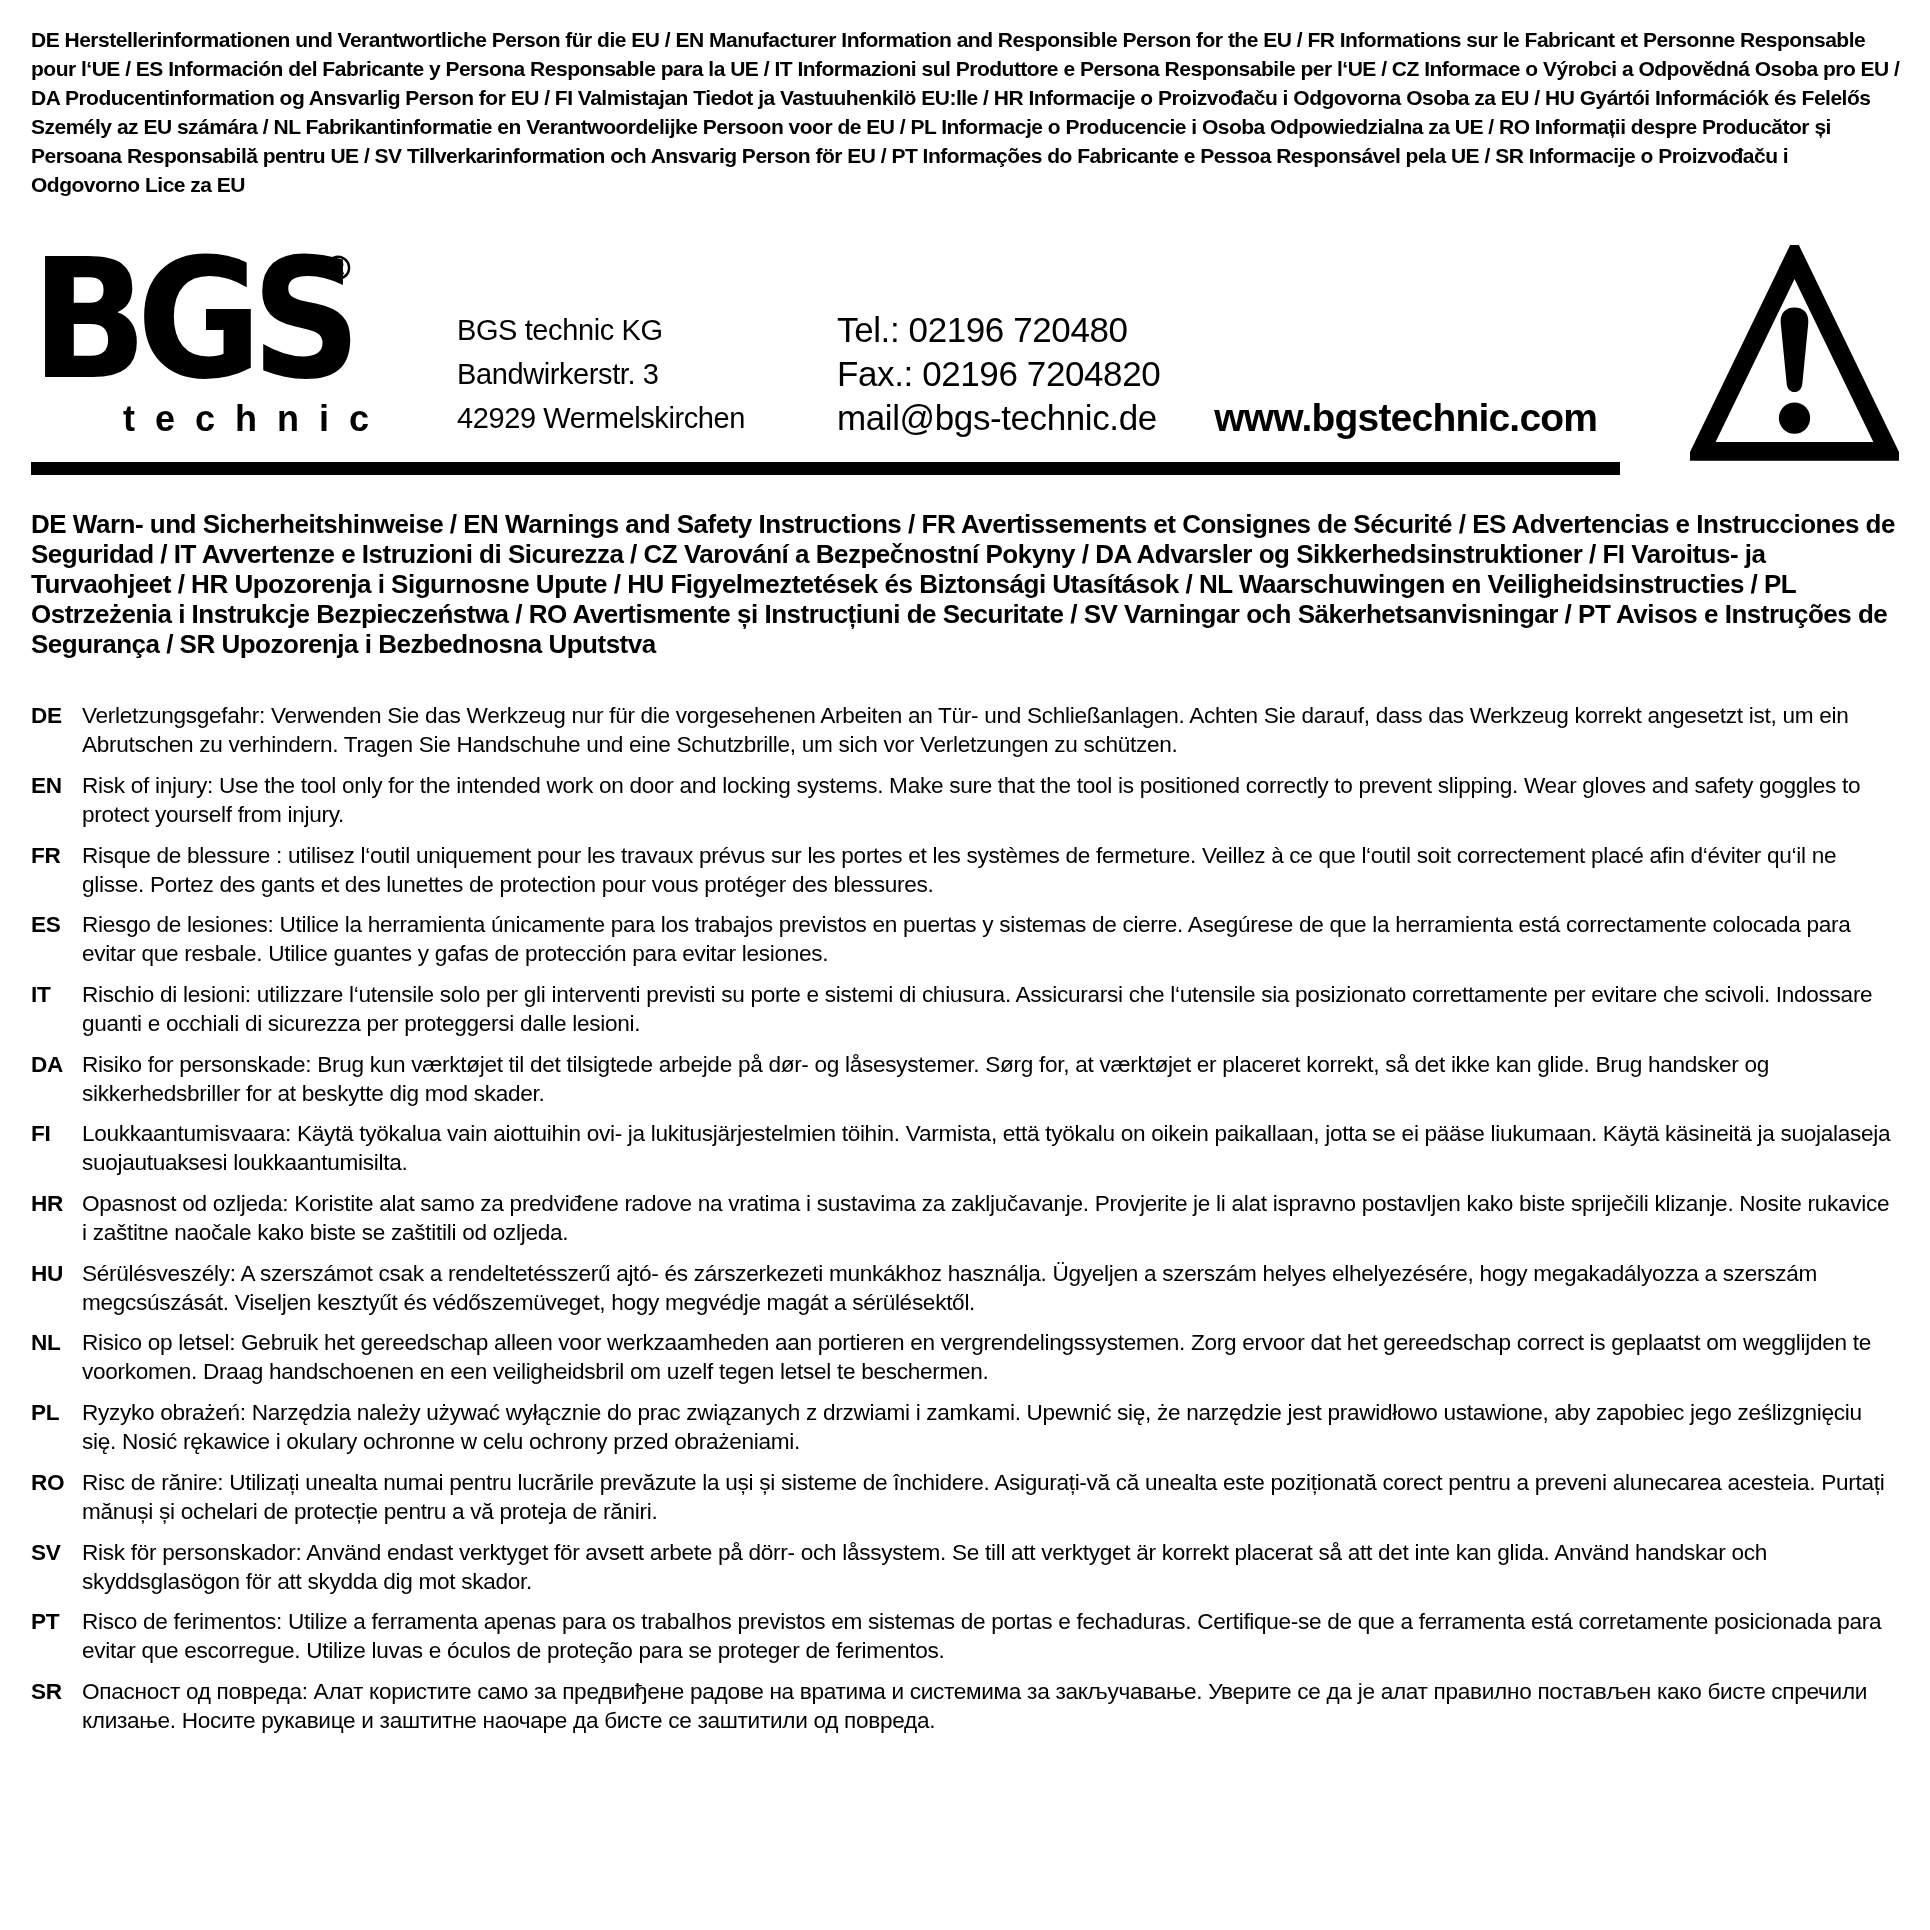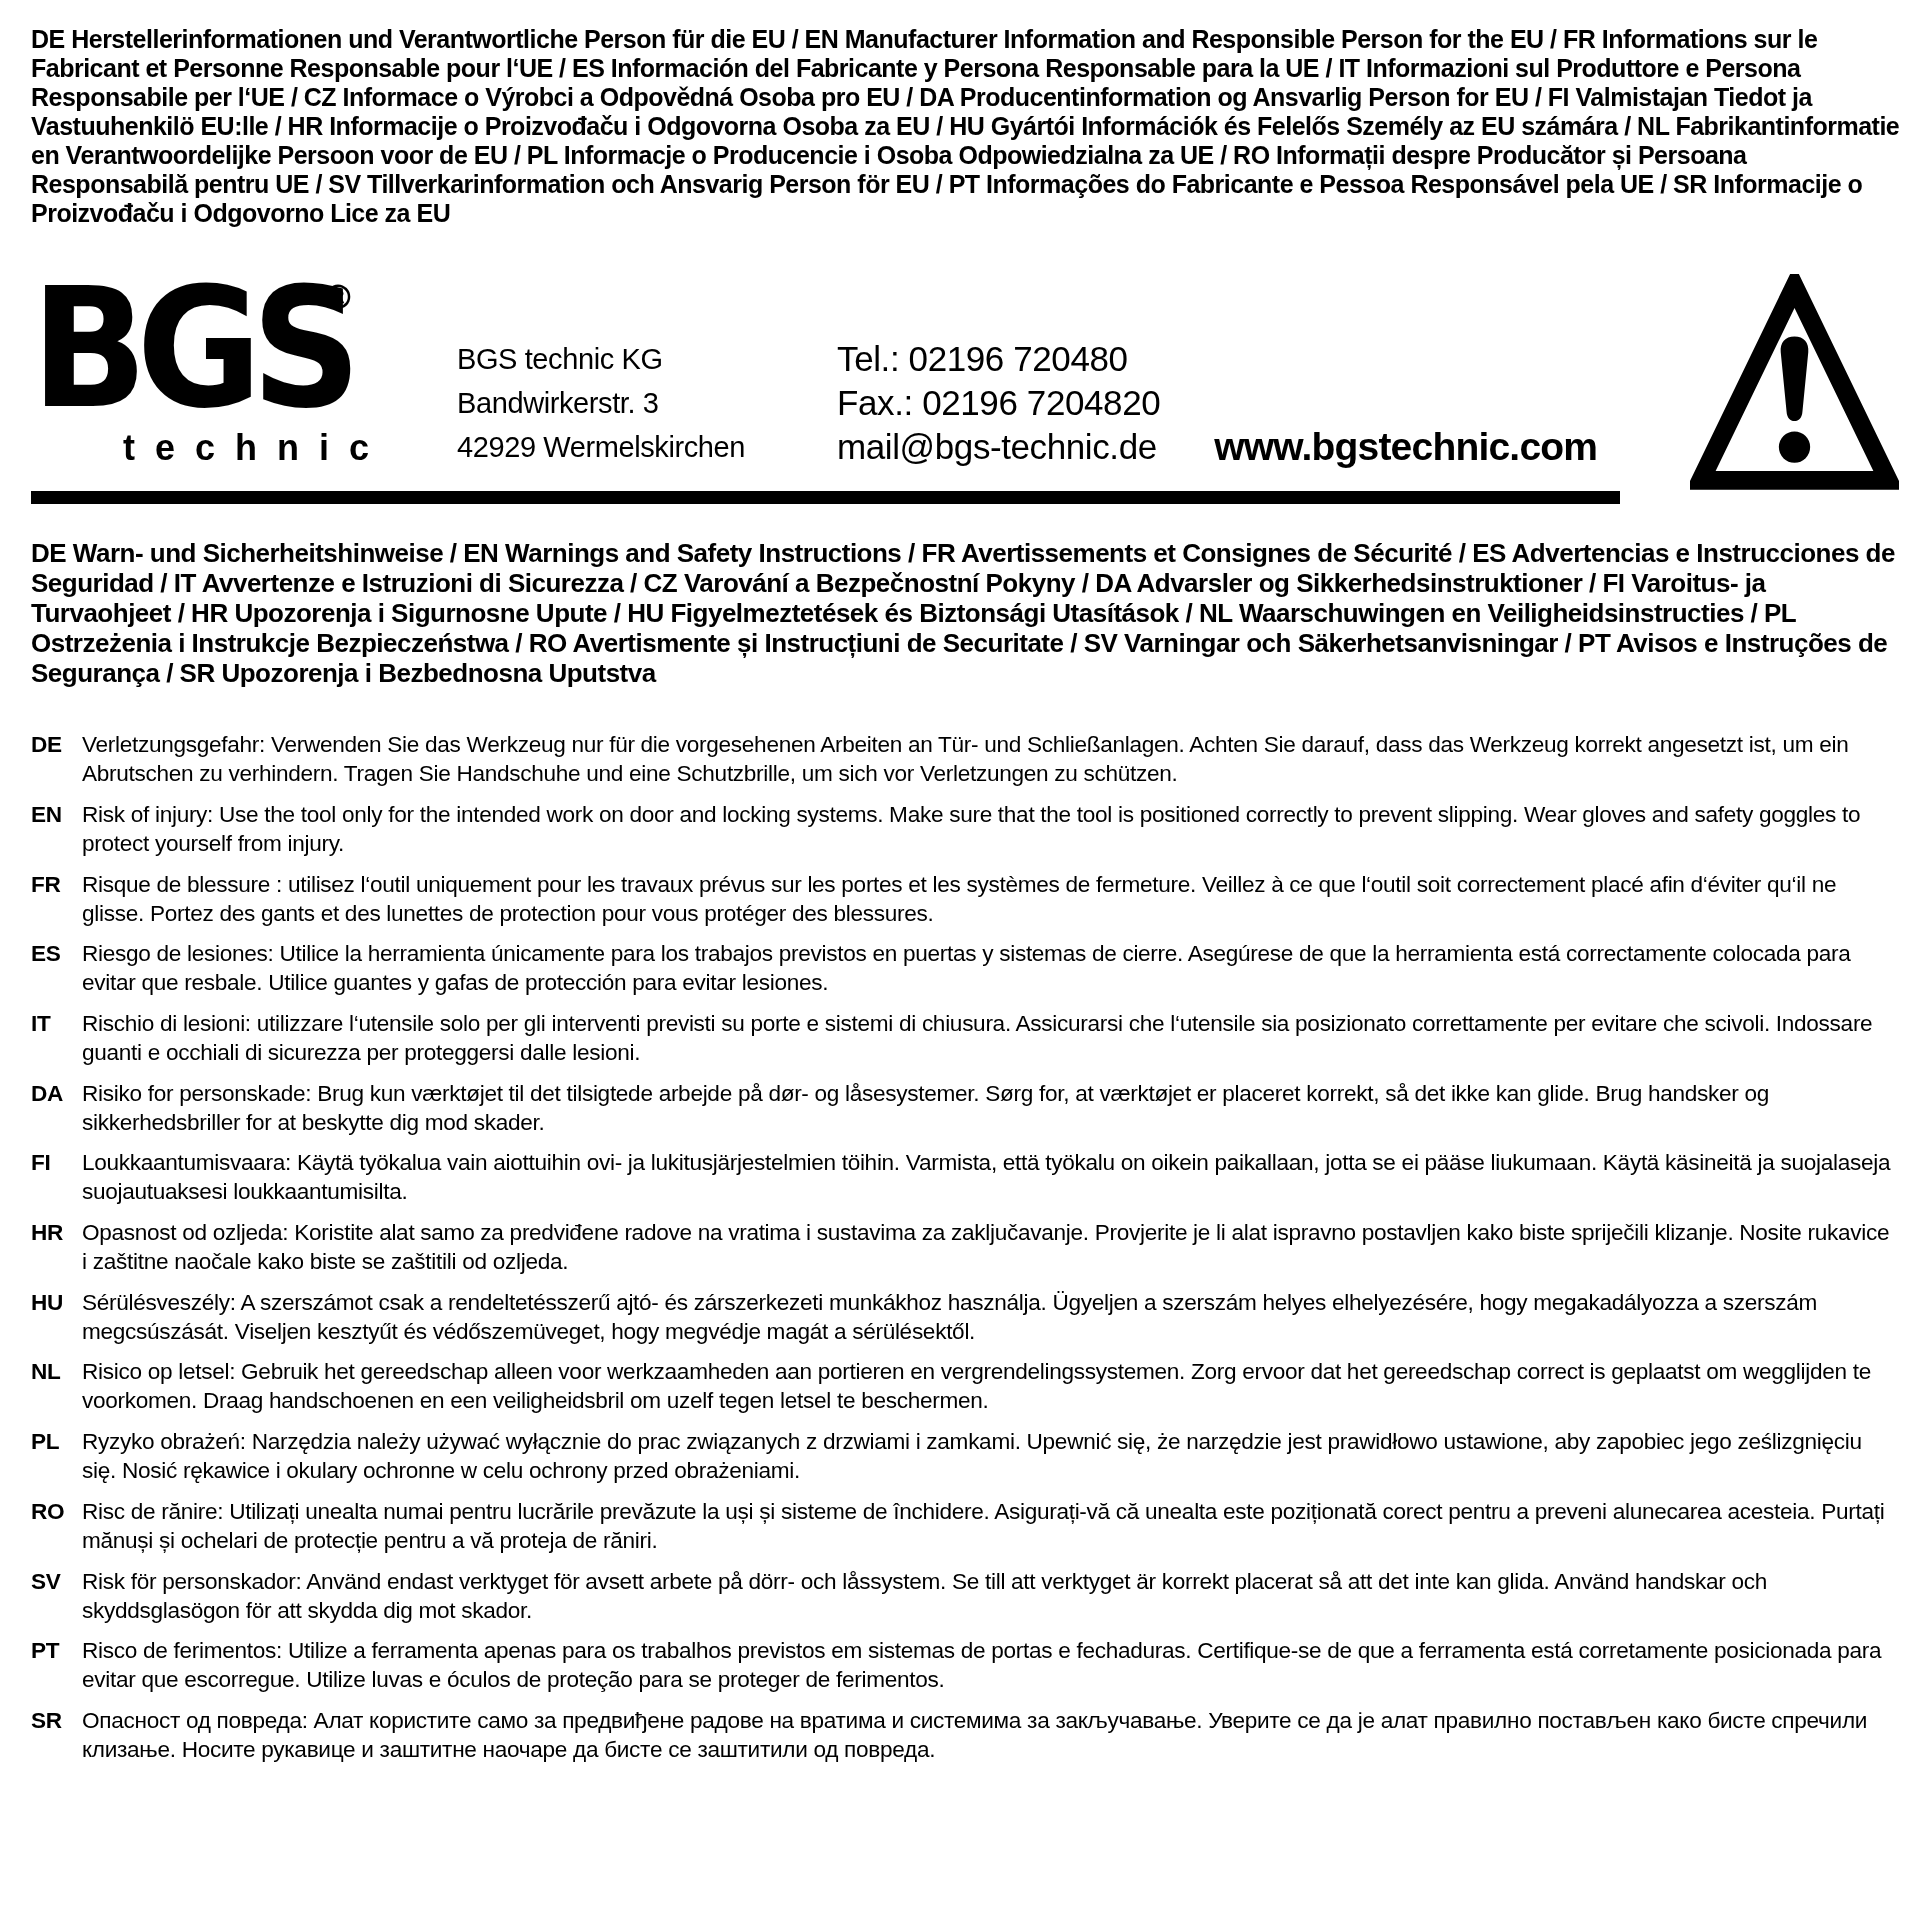--- a/index.html
+++ b/index.html
@@ -7,21 +7,21 @@
     width: 1930px; height: 1930px;
     font-family: "Liberation Sans", sans-serif;
     color: #000;
     -webkit-font-smoothing: antialiased;
   }
   .page { padding: 25px 28px 0 31px; position: relative; }
 
   
   .mfr-header {
     font-weight: bold;
-    font-size: 25px;
+    font-size: 21px;
     line-height: 29px;
     letter-spacing: -0.5px;
     text-align: left;
   }
 
   
   .company-band { position: relative; margin-top: 51px; min-height: 195px; }
   .company-row { display: flex; align-items: flex-end; }
 
   .logo { width: 342px; flex: none; position: relative; margin-top: 3.1px; }

